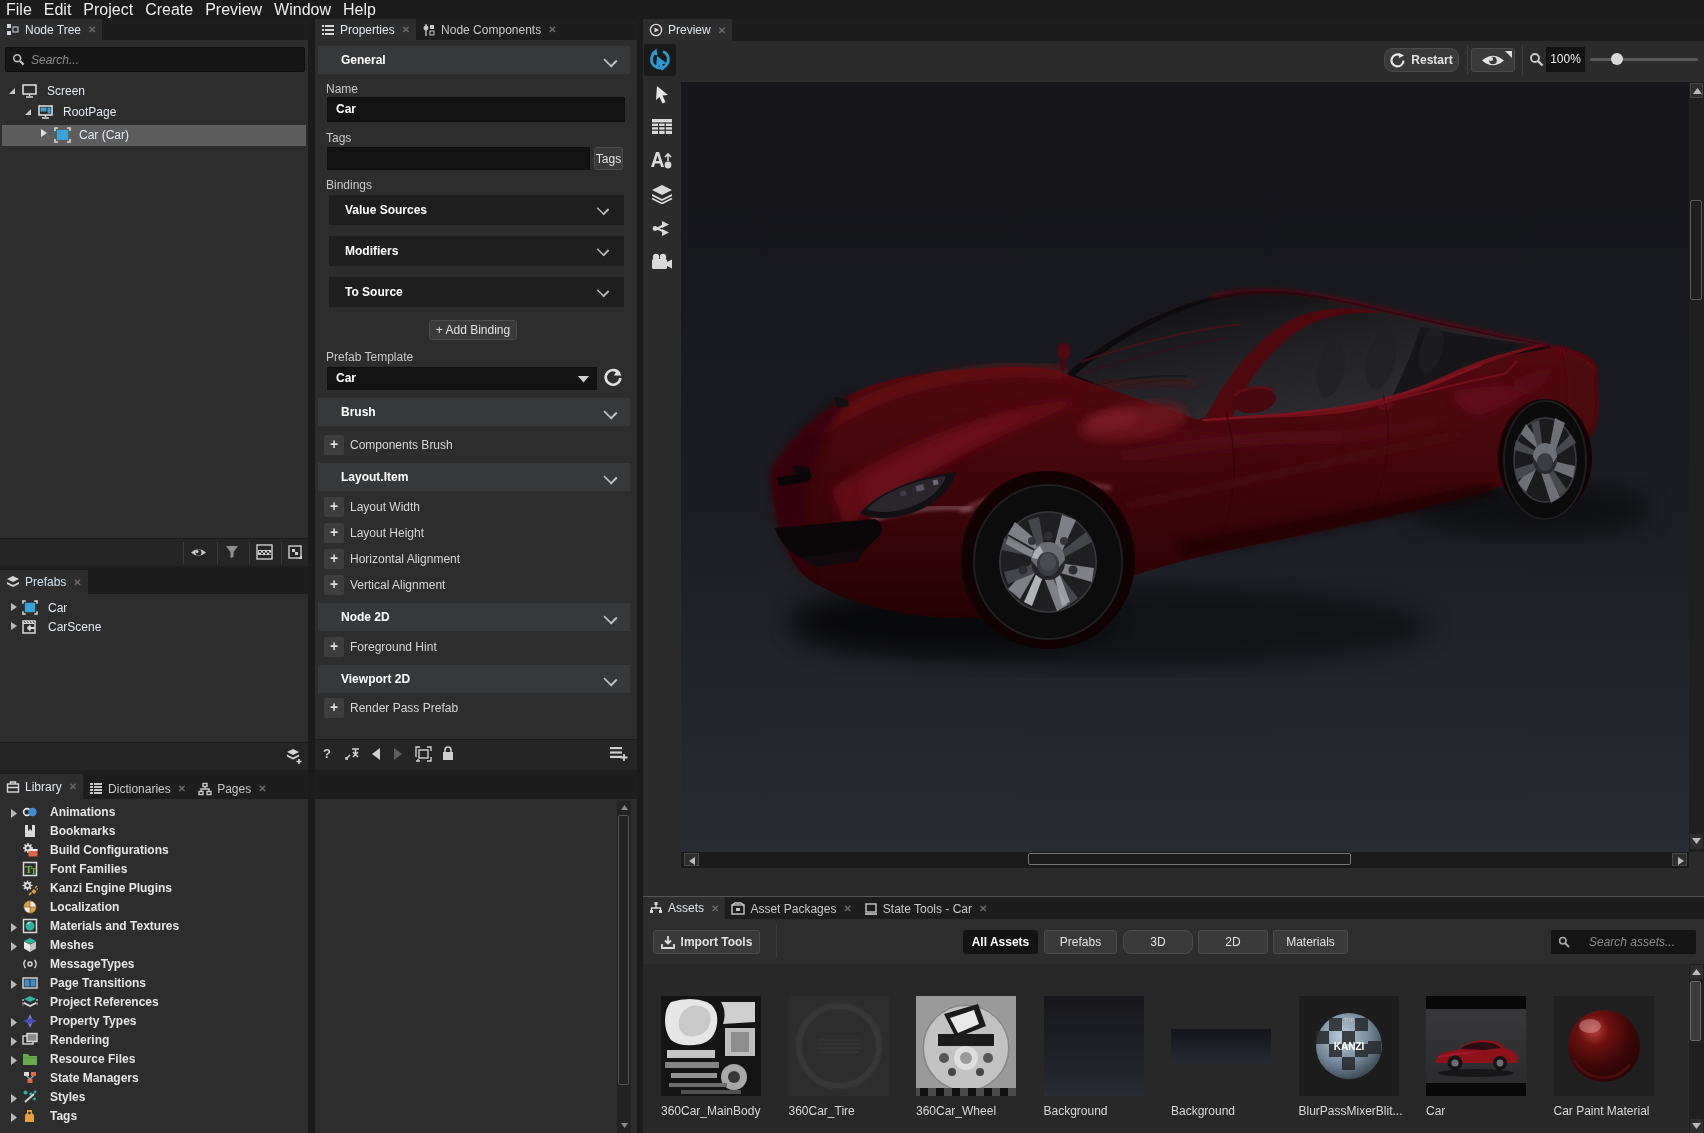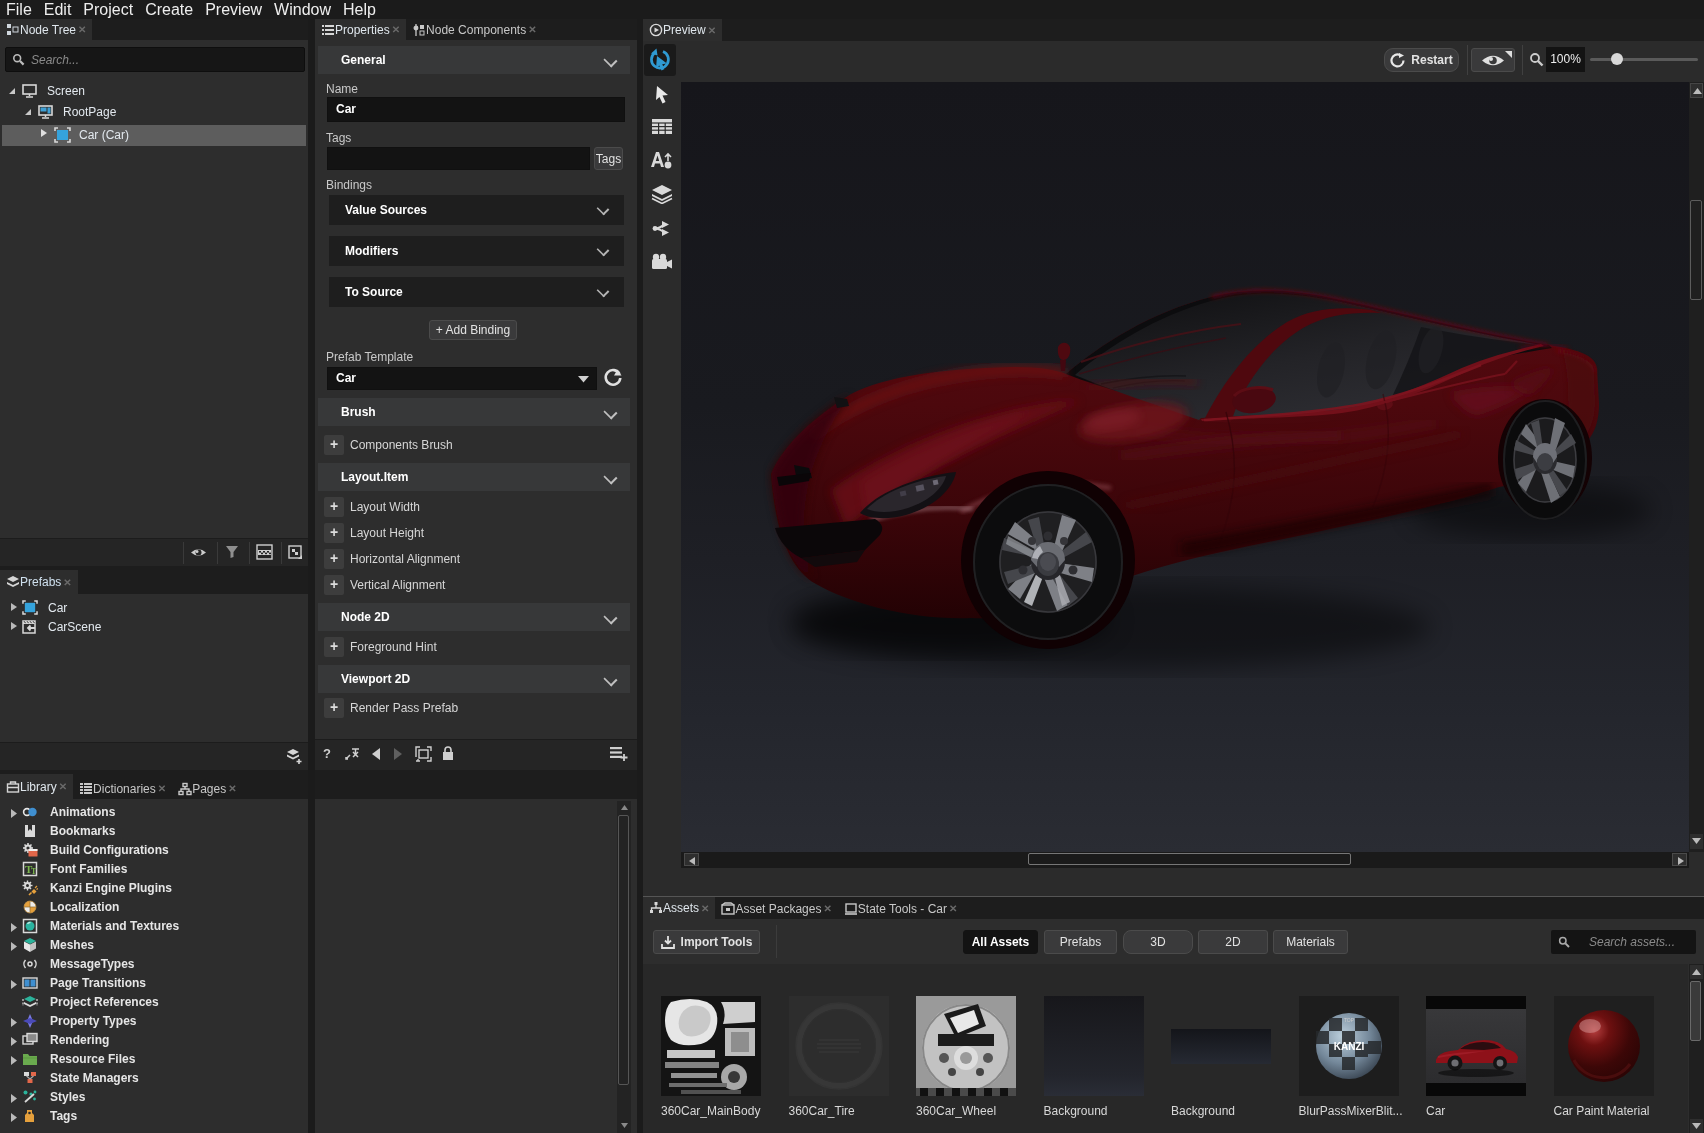--- a/index.html
+++ b/index.html
@@ -1,20 +1,20 @@
 <!DOCTYPE html>
 <html><head><meta charset="utf-8">
 <style>
 *{margin:0;padding:0;box-sizing:border-box;}
 html,body{width:1704px;height:1133px;background:#1b1b1b;font-family:"Liberation Sans",sans-serif;overflow:hidden;position:relative;color:#ddd;}
 .abs{position:absolute;}
 .menu{left:0;top:0;width:1704px;height:19px;background:#1b1b1b;display:flex;align-items:center;font-size:16px;color:#eee;}
 .menu span{padding:0 6px;}
 .tabstrip{background:#1d1d1d;display:flex;align-items:flex-end;font-size:12px;color:#c8c8c8;}
-.tab{height:21px;display:flex;align-items:center;padding:0 6px;}
+.tab{height:21px;display:flex;align-items:center;padding:0 6px;gap:5px;}
 .tab.act{background:#2d2d2d;color:#dfe6ec;}
 .tab .x{color:#6a6a6a;font-size:10px;font-weight:bold;margin-left:2px;}
 .ticon{width:14px;height:14px;display:inline-block;}
 
 .sech{position:absolute;left:3px;right:7px;height:28px;background:#373839;display:flex;align-items:center;color:#fff;font-weight:bold;font-size:12px;padding-left:23px;}
 .sech:after{content:"";position:absolute;right:14px;top:12px;width:9px;height:9px;border-right:2px solid #c0c0c0;border-bottom:2px solid #c0c0c0;transform:rotate(45deg) scale(1,.8);margin-top:-3px;}
 .gbox{position:absolute;left:14px;right:13px;height:30px;background:#1e1e1e;display:flex;align-items:center;color:#fff;font-weight:bold;font-size:12px;padding-left:16px;}
 .gbox:after{content:"";position:absolute;right:16px;top:12px;width:8px;height:8px;border-right:2px solid #b5b5b5;border-bottom:2px solid #b5b5b5;transform:rotate(45deg) scale(1,.8);margin-top:-3px;}
 .lbl{position:absolute;font-size:12px;color:#c9c9c9;}
 .inp{position:absolute;background:#131313;border:1px solid #101010;}

